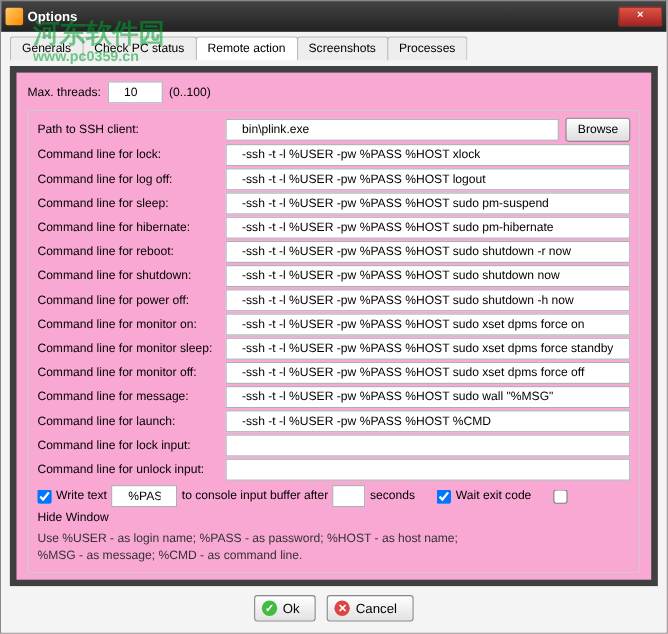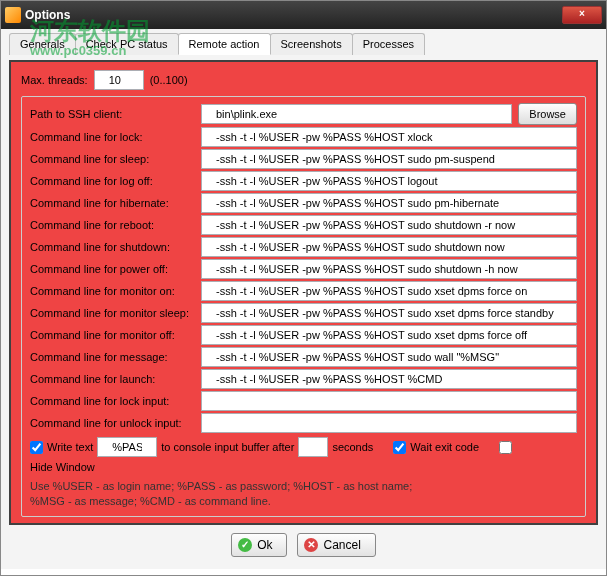--- a/index.html
+++ b/index.html
@@ -71,22 +71,22 @@
       border-radius: 3px 3px 0 0;
       margin-right: -1px;
     }
     .tab.active {
       background: #fff;
       position: relative;
       z-index: 1;
       border-bottom: 1px solid #fff;
     }
     .tabpanel {
-      border: 2px solid #404040;
-      background: #ef4444;
+      border: 6px solid #404040;
+      background: #f9a8d4;
       padding: 6px 10px 6px 10px;
       margin-top: -1px;
     }
     .row {
       display: flex;
       align-items: center;
       gap: 6px;
       margin: 2px 0;
     }
     .label { width: 165px; }
@@ -194,26 +194,26 @@
         <input class="cmd-input" type="text" value="bin\plink.exe" style="">
         <button class="btn">Browse</button>
       </div>
 
       <div id="cmd-rows">
           <div class="row">
             <span class="label">Command line for lock:</span>
             <input class="cmd-input" type="text" value="-ssh -t -l %USER -pw %PASS %HOST xlock" style="">
           </div>
           <div class="row">
+            <span class="label">Command line for log off:</span>
+            <input class="cmd-input" type="text" value="-ssh -t -l %USER -pw %PASS %HOST logout" style="">
+          </div>
+          <div class="row">
             <span class="label">Command line for sleep:</span>
             <input class="cmd-input" type="text" value="-ssh -t -l %USER -pw %PASS %HOST sudo pm-suspend" style="">
-          </div>
-          <div class="row">
-            <span class="label">Command line for log off:</span>
-            <input class="cmd-input" type="text" value="-ssh -t -l %USER -pw %PASS %HOST logout" style="">
           </div>
           <div class="row">
             <span class="label">Command line for hibernate:</span>
             <input class="cmd-input" type="text" value="-ssh -t -l %USER -pw %PASS %HOST sudo pm-hibernate" style="">
           </div>
           <div class="row">
             <span class="label">Command line for reboot:</span>
             <input class="cmd-input" type="text" value="-ssh -t -l %USER -pw %PASS %HOST sudo shutdown -r now" style="">
           </div>
           <div class="row">

